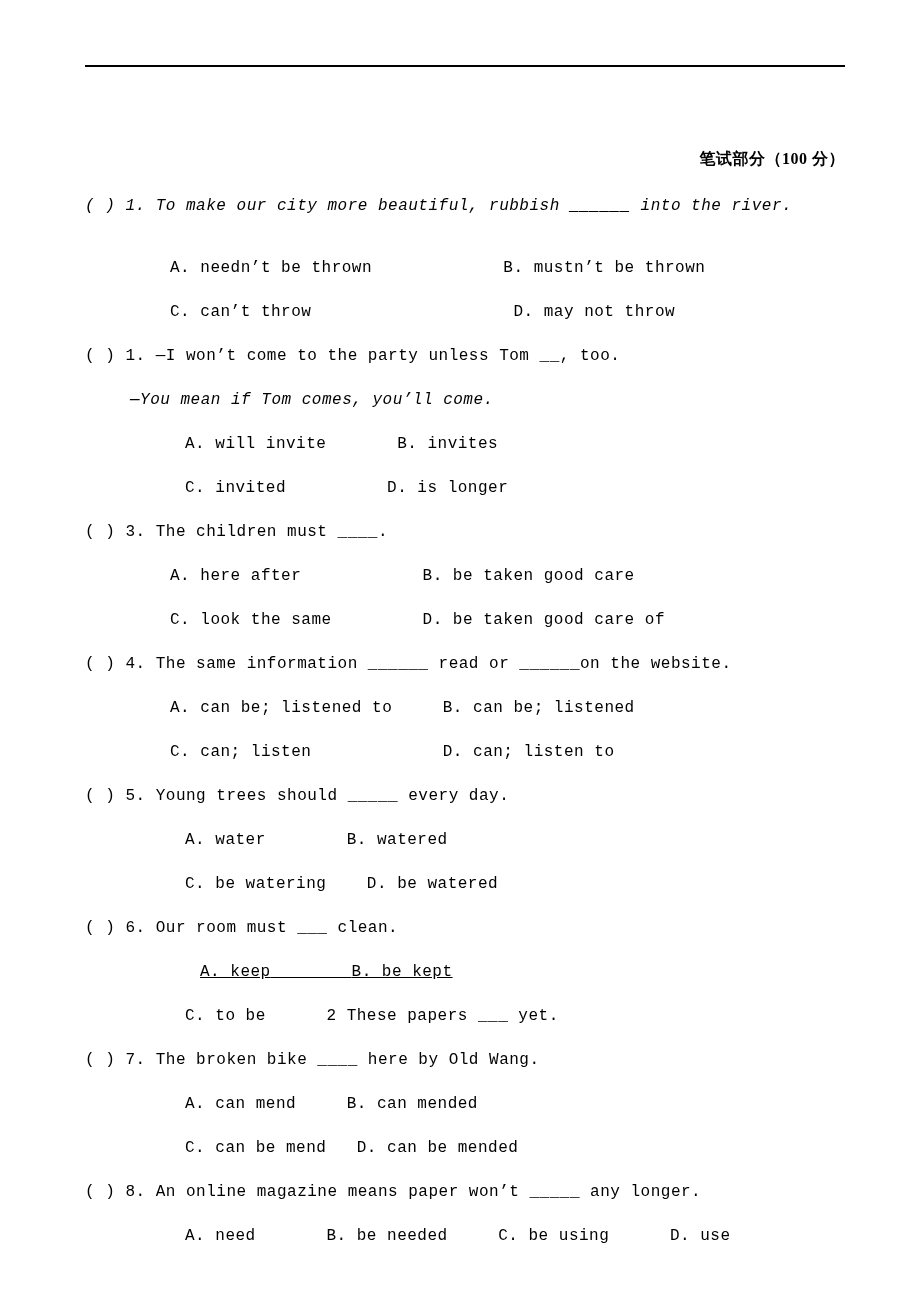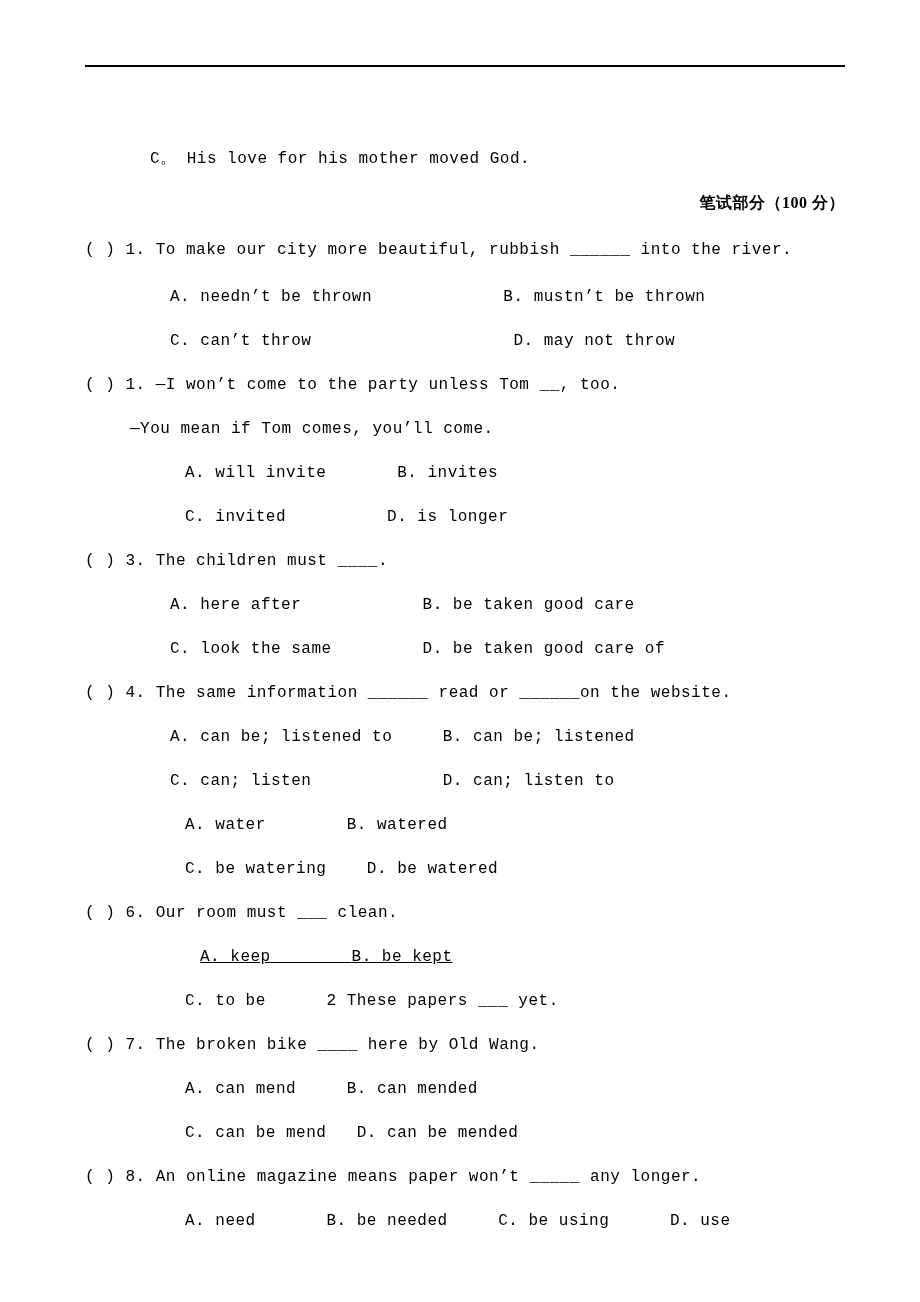--- a/index.html
+++ b/index.html
@@ -24,43 +24,43 @@
     top: 65px;
     border-top: 2px solid #000;
     padding-top: 80px;
     padding-bottom: 40px;
   }
   .line {
     margin: 0 0 20px 0;
     letter-spacing: 0.5px;
   }
   .line.more-gap {
-    margin-bottom: 23px;
+    margin-bottom: 38px;
+    font-style: italic;
   }
   .center {
     text-align: right;
     font-weight: bold;
     font-family: "SimSun", serif;
     margin-bottom: 23px;
   }
   .indent1 { padding-left: 65px; }
   .indent2 { padding-left: 85px; }
   .indent3 { padding-left: 100px; }
   .indent4 { padding-left: 115px; text-decoration: underline; }
-  .indent5 { padding-left: 45px; }
+  .indent5 { padding-left: 45px; font-style: italic; }
   .mono {
     font-family: "SimSun", "Courier New", monospace;
   }
 </style>
 </head>
 <body>
 
 <div class="page mono">
 
-  <p class="line indent1">C。 His love for his mother moved God.</p>
 
   <p class="line center">笔试部分（100 分）</p>
 
 
   <p class="line more-gap">(    ) 1. To make our city more beautiful, rubbish ______ into the river.</p>
   <p class="line indent2">
     <span>A. needn’t be thrown</span>&nbsp;&nbsp;&nbsp;&nbsp;&nbsp;&nbsp;&nbsp;&nbsp;&nbsp;&nbsp;&nbsp;&nbsp;
     <span>B. mustn’t be thrown</span>
   </p>
   <p class="line indent2">
@@ -92,20 +92,21 @@
   <p class="line">(      ) 4. The same information ______ read or ______on the website.</p>
   <p class="line indent2">
     <span>A. can be; listened to</span>&nbsp;&nbsp;&nbsp;&nbsp;
     <span>B. can be; listened</span>
   </p>
   <p class="line indent2">
     <span>C. can; listen</span>&nbsp;&nbsp;&nbsp;&nbsp;&nbsp;&nbsp;&nbsp;&nbsp;&nbsp;&nbsp;&nbsp;&nbsp;
     <span>D. can; listen to</span>
   </p>
 
+  <p class="line">(    ) 5. Young trees should _____ every day.</p>
   <p class="line indent3">
     <span>A. water</span>&nbsp;&nbsp;&nbsp;&nbsp;&nbsp;&nbsp;&nbsp;
     <span>B. watered</span>
   </p>
   <p class="line indent3">
     <span>C. be watering</span>&nbsp;&nbsp;&nbsp;
     <span>D. be watered</span>
   </p>
 
   <p class="line">(    ) 6. Our room must ___ clean.</p>

